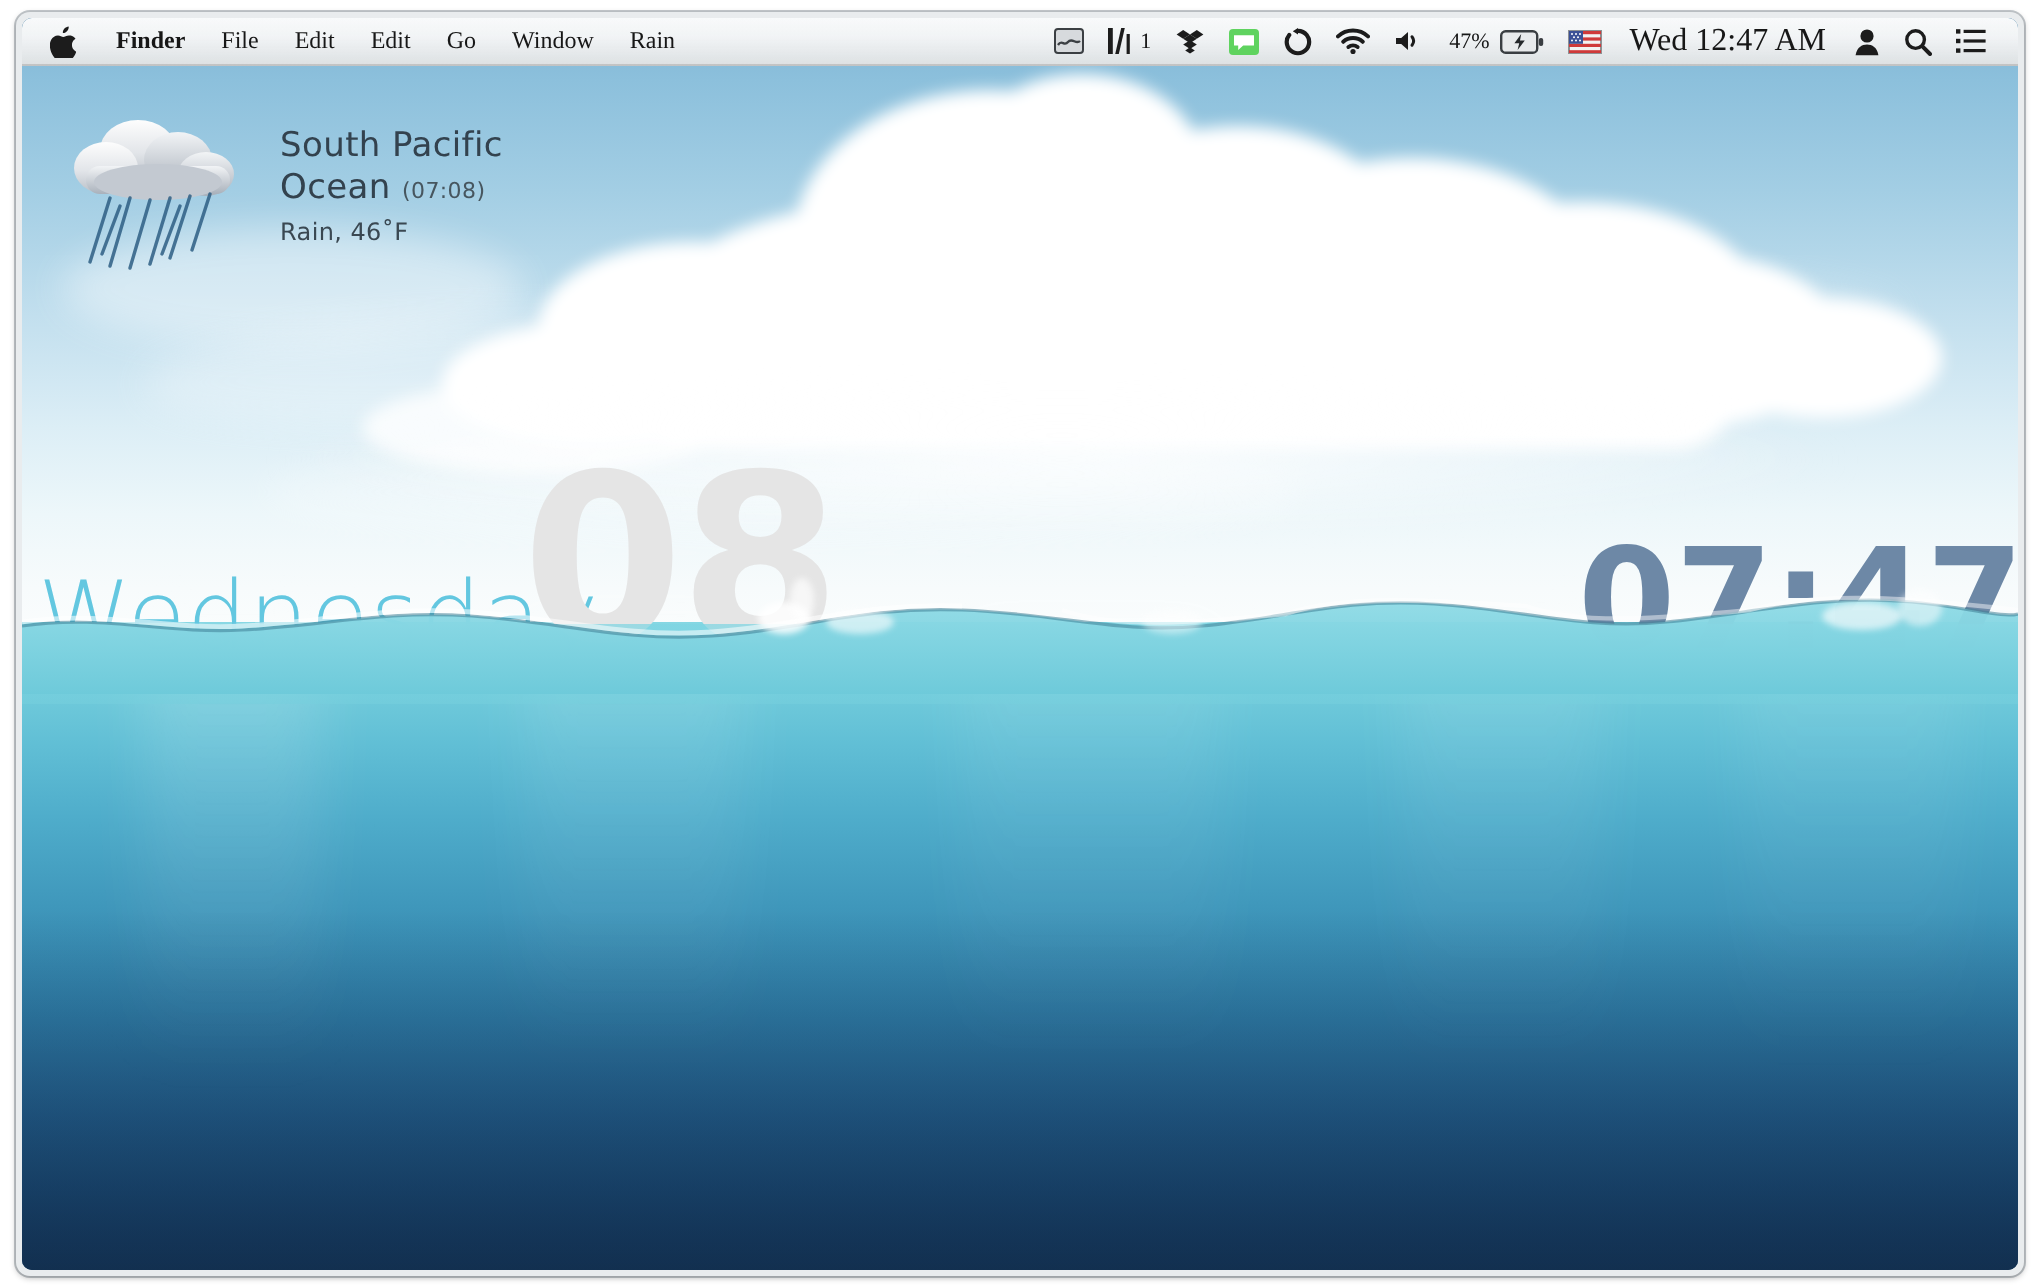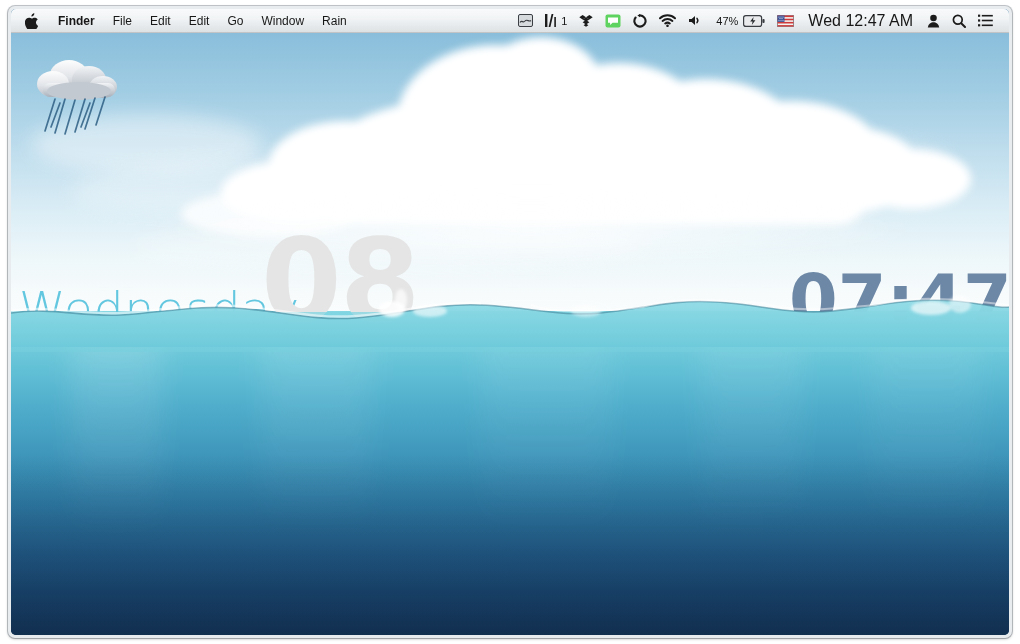--- a/index.html
+++ b/index.html
@@ -246,21 +246,21 @@
     left: 0; top: 0;
     width: 100%; height: 24px;
     background: linear-gradient(to bottom,
        rgba(252,252,252,0.97) 0%,
        rgba(247,247,247,0.95) 42%,
        rgba(237,237,237,0.94) 72%,
        rgba(228,228,228,0.93) 100%);
     border-bottom: 1px solid rgba(151,151,151,0.55);
     display: flex;
     align-items: center;
-    font-family: Liberation Sans, sans-serif;
+    font-family: Liberation Serif, serif;
     font-size: 12px;
     color: #171717;
     justify-content: space-between;
   }
   .mb-left { display:flex; align-items:center; height: 100%; padding-left: 10px; }
   .mb-right{ display:flex; align-items:center; height: 100%;
              margin-left:auto; padding-right: 10px; }
 
   .mb-item {
     padding: 0 9px;
@@ -394,20 +394,27 @@
             <line x1="20" y1="44" x2="10" y2="76"></line>
             <line x1="30" y1="44" x2="20" y2="78"></line>
             <line x1="40" y1="45" x2="30" y2="79"></line>
             <line x1="50" y1="44" x2="40" y2="77"></line>
             <line x1="60" y1="43" x2="50" y2="74"></line>
             <line x1="70" y1="42" x2="61" y2="70"></line>
             <line x1="25" y1="48" x2="16" y2="72"></line>
             <line x1="55" y1="48" x2="46" y2="72"></line>
           </g>
         </svg>
+      </div>
+      <div class="weather-text">
+        <div class="weather-city">
+          <span>South Pacific Ocean</span>
+          <span class="weather-localtime">(07:08)</span>
+        </div>
+        <div class="weather-cond">Rain, 46˚F</div>
       </div>
     </div>
 
     <div id="menubar">
 
       <div class="mb-left">
         <div class="mb-item mb-apple">
           <svg class="gi" width="13" height="16" viewBox="0 0 13 16">
             <path fill="#1c1c1c" d="M8.6 2.5c.5-.6.85-1.45.75-2.3-.73.03-1.62.5-2.14 1.1-.47.54-.88 1.4-.77 2.23.82.06 1.65-.42 2.16-1.03z"></path>
             <path fill="#1c1c1c" d="M11.2 11.3c-.02-2.1 1.72-3.1 1.8-3.16-.98-1.44-2.5-1.63-3.04-1.65-1.3-.13-2.53.76-3.18.76-.66 0-1.67-.74-2.74-.72-1.41.02-2.71.82-3.44 2.08-1.46 2.54-.37 6.3 1.05 8.36.7 1.01 1.53 2.14 2.62 2.1 1.05-.04 1.45-.68 2.72-.68 1.27 0 1.63.68 2.74.66 1.13-.02 1.85-1.03 2.54-2.04.8-1.17 1.13-2.3 1.15-2.36-.03-.01-2.2-.85-2.22-3.35z" transform="translate(0,-1.6) scale(0.98)"></path>

